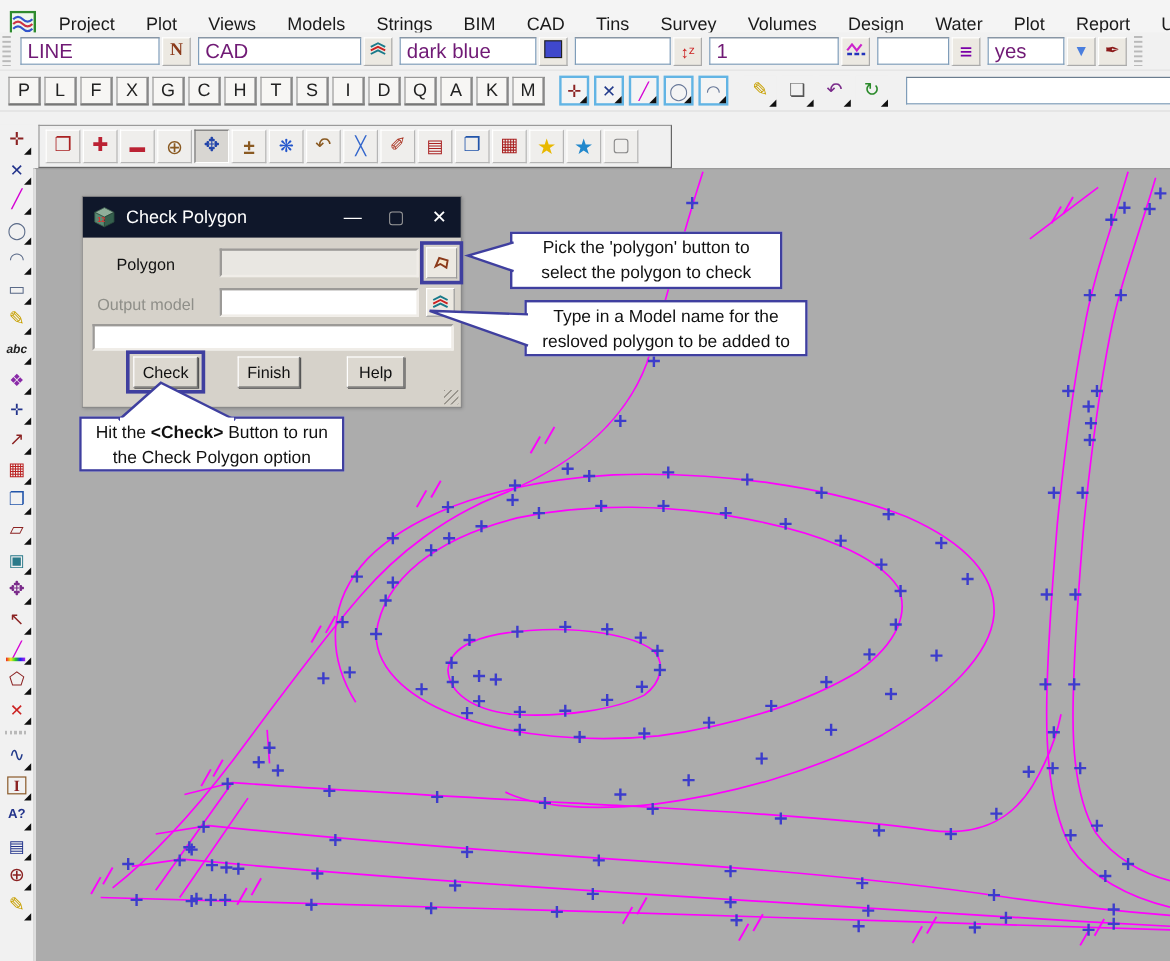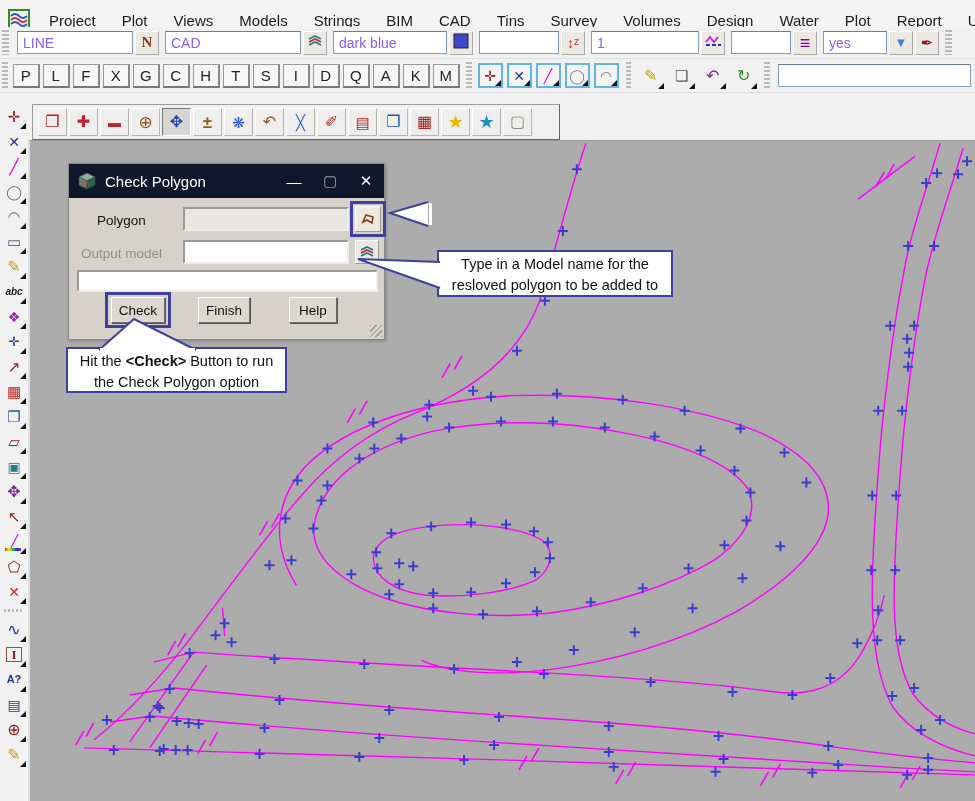--- a/index.html
+++ b/index.html
@@ -15,21 +15,21 @@
   
   .menubar { position:absolute; left:0; top:0; width:975px; height:41px;
     display:flex; align-items:center; background:#f4f4f4; border-bottom:1px solid #e2e2e2; }
   .logo { width:22px; height:22px; margin:0 6px 0 4px; flex:0 0 auto; }
   .menu-item { font-size:15px; color:#1a1a1a; padding:3px 13px; white-space:nowrap; cursor:default; }
 
   
   .propbar { position:absolute; left:0; top:27px; width:975px; height:32px;
     display:flex; align-items:center; background:#f1f1f1; border-bottom:1px solid #e0e0e0; }
   .fld { height:23px; background:#fff; border:1px solid #7f9db9; border-top-color:#6b7d8f;
-    font-size:14px; padding:2px 5px; font-family:"Liberation Sans",sans-serif; color:#8b5cf6; }
+    font-size:17px; padding:2px 5px; font-family:"Liberation Sans",sans-serif; color:#701a75; }
   .tbtn { width:24px; height:24px; margin-left:2px; background:#ece9e2; border:1px solid #aaa;
     border-top-color:#fff; border-left-color:#fff; display:flex; align-items:center;
     justify-content:center; font-size:14px; cursor:pointer; flex:0 0 auto; }
   .g { display:flex; align-items:center; margin-left:6px; }
 
   
   .cadbar { position:absolute; left:0; top:59px; width:975px; height:34px;
     display:flex; align-items:center; background:#f1f1f1; border-bottom:1px solid #dcdcdc; }
   .lbtn { width:27px; height:24px; margin-left:3px; background:#f7f6f4; border:1px solid #999;
     border-bottom:2px solid #777; border-right:2px solid #888; font-size:15px; color:#222;
@@ -597,20 +597,24 @@
 
     <button class="dbtn" style="left:42px;top:133px;width:54px;">Check</button>
     <button class="dbtn" style="left:129px;top:133px;width:52px;">Finish</button>
     <button class="dbtn" style="left:220px;top:133px;width:48px;">Help</button>
     <div class="rgrip"></div>
 
     <div class="hl" style="left:281px;top:37px;width:36px;height:36px;"></div>
     <div class="hl" style="left:36px;top:128px;width:66px;height:36px;"></div>
   </div>
 
+  <div class="callout" style="left:425px;top:193px;width:227px;height:48px;">
+    <span>Pick the 'polygon' button to</span><br>
+    <span>select the polygon to check</span>
+  </div>
   <div class="callout" style="left:437px;top:250px;width:236px;height:47px;">
     <span>Type in a Model name for the</span><br>
     <span>resloved polygon to be added to</span>
   </div>
   <div class="callout" style="left:66px;top:347px;width:221px;height:46px;">
     <span>Hit the </span><b>&lt;Check&gt;</b><span> Button to run</span><br>
     <span>the Check Polygon option</span>
   </div>
 
   <svg id="tails">

